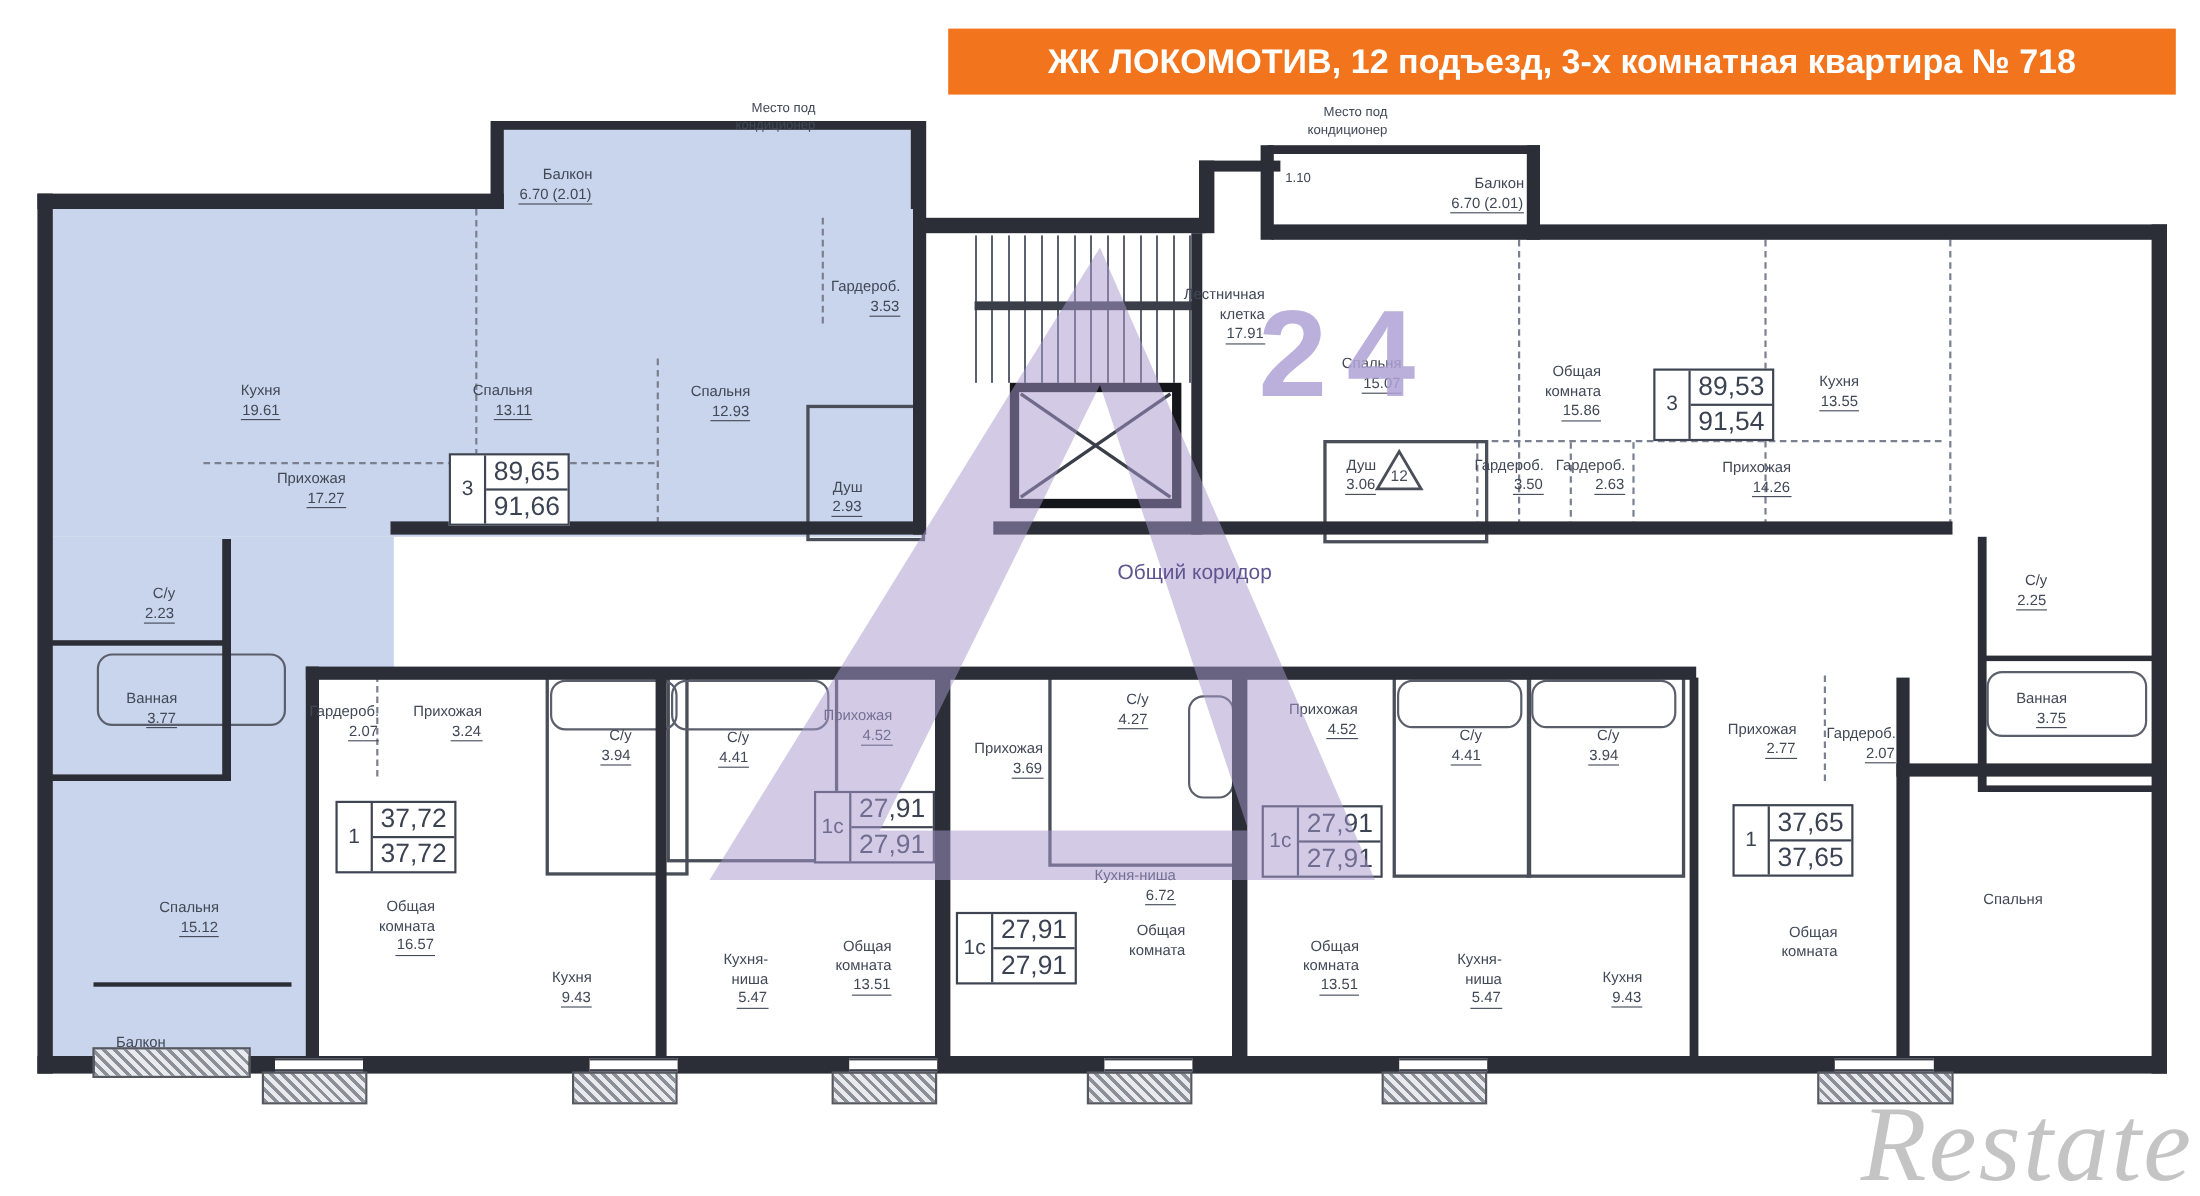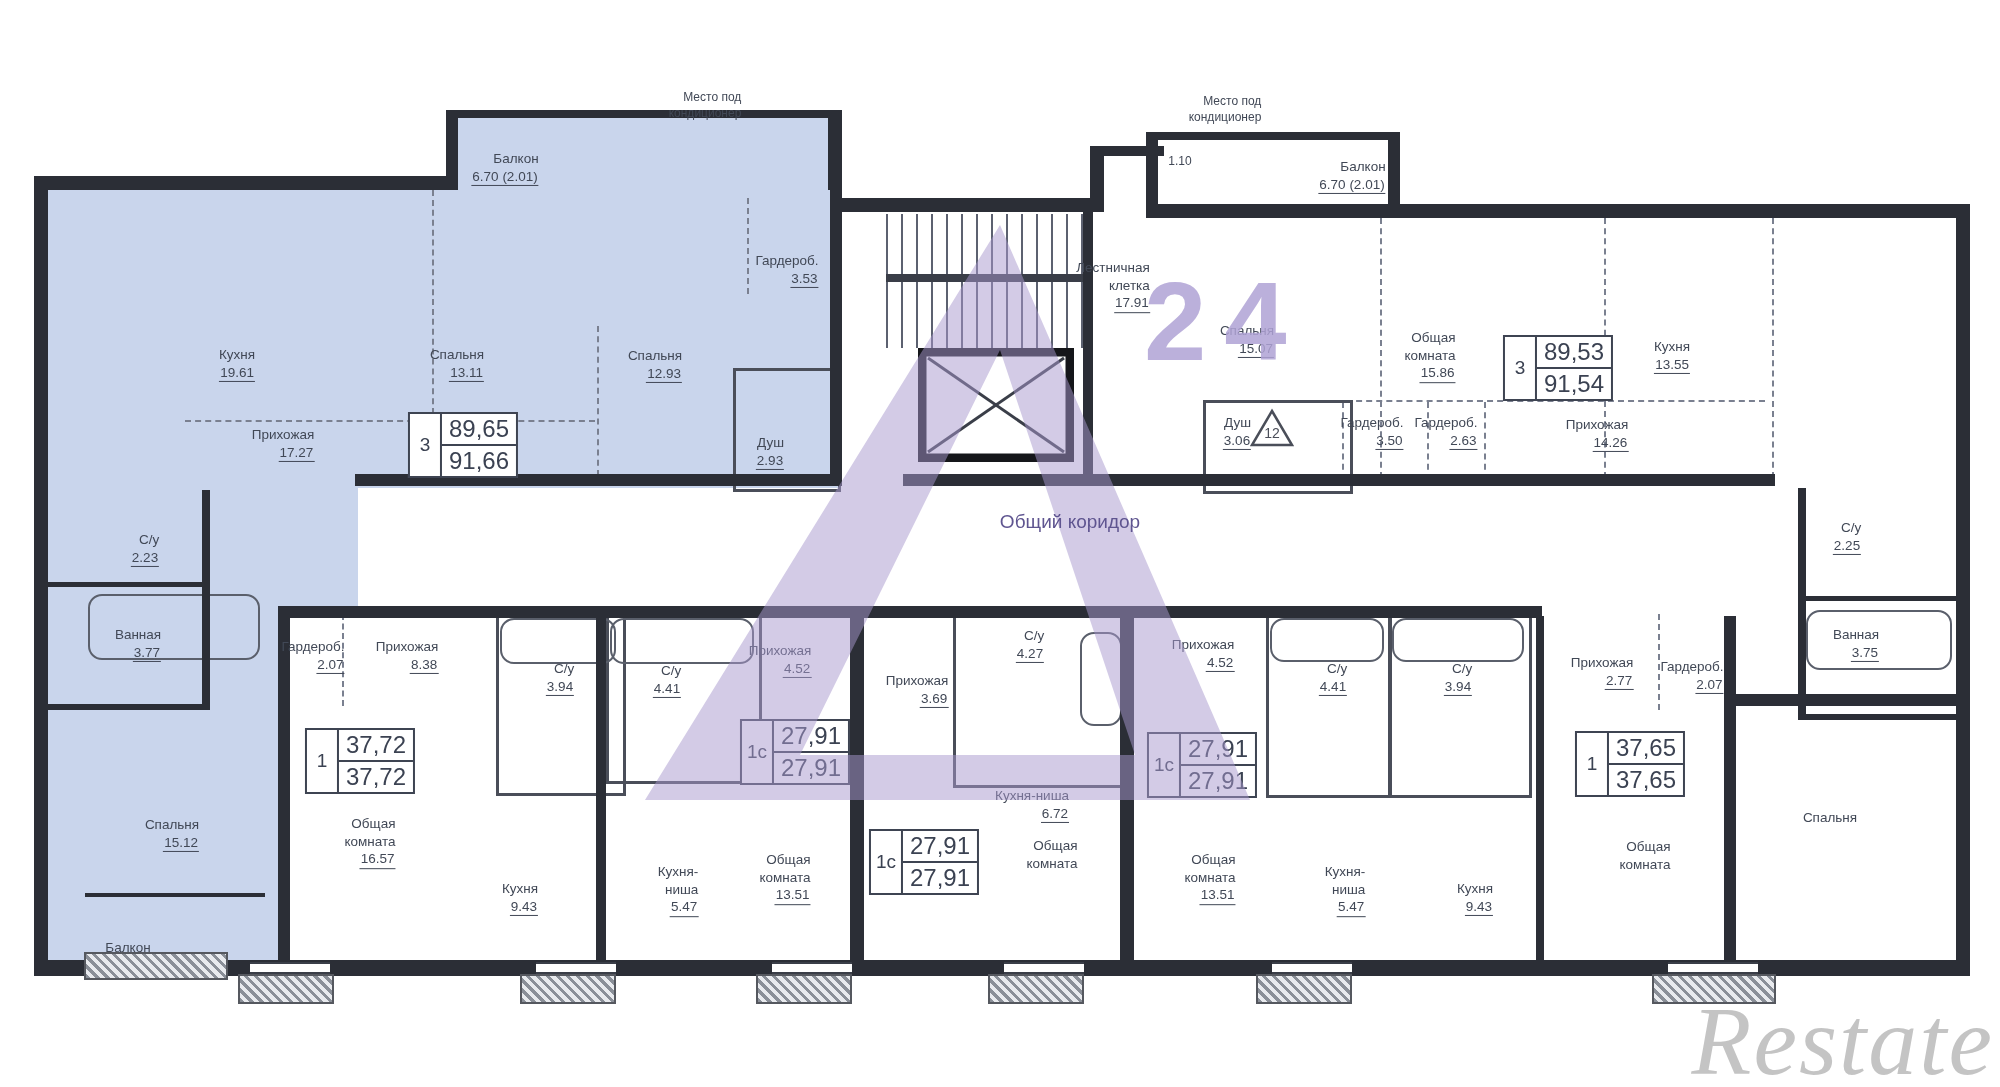--- a/index.html
+++ b/index.html
@@ -15,21 +15,21 @@
   .tub{position:absolute;border:2px solid #5a5f6b;border-radius:14px;z-index:9;}
   .pier{position:absolute;z-index:11;background:repeating-linear-gradient(45deg,#8a8f98 0 3px,#e8eaee 3px 7px);border:2px solid #55585f;}
   .win{position:absolute;height:8px;background:#fff;border-top:2px solid #3a3e48;border-bottom:2px solid #3a3e48;z-index:12;}
   .stairs{position:absolute;z-index:7;background:repeating-linear-gradient(90deg,#5c6170 0 2px,transparent 2px 15px);}
   .landing{position:absolute;background:#3a3e48;z-index:8;}
   
   .lbl{position:absolute;transform:translate(-50%,-50%);z-index:20;color:#414856;
        font-size:13.5px;line-height:1.3;text-align:right;white-space:pre-line;}
   .lbl .a{display:inline-block;border-bottom:1px solid currentColor;padding:0 1px;}
   .lbl.tiny{font-size:12px;}
-  .lbl.corridor{color:#5f5590;font-size:19px;white-space:nowrap;z-index:31;}
+  .lbl.corridor{color:#5f5590;font-size:19px;white-space:nowrap;z-index:31;margin-left:16px;}
   .lbl.stair{font-size:13.5px;}
   
   .spec{position:absolute;transform:translate(-50%,-50%);display:flex;background:#fff;
         border:2px solid #3e4452;color:#3b4252;z-index:21;}
   .spec .rc{flex:0 0 30px;display:flex;align-items:center;justify-content:center;font-size:19px;}
   .spec .ar{display:flex;flex-direction:column;border-left:2px solid #3e4452;}
   .spec .ar div{flex:1;display:flex;align-items:center;justify-content:center;
                 font-size:24px;padding:1px 7px;}
   .spec .ar div:first-child{border-bottom:2px solid #3e4452;}
   
@@ -142,20 +142,23 @@
   <div class="pier" style="left:1256px;top:974px;width:92px;height:26px;"></div>
   <div class="pier" style="left:1652px;top:974px;width:120px;height:26px;"></div>
   <div class="pier" style="left:84px;top:952px;width:140px;height:24px;"></div>
 
   <svg id="logo-a" viewBox="0 0 660 600">
     <path d="M380,10 L630,585 L25,585 Z M380,135 L515,540 L180,540 Z" fill="rgba(167,152,206,0.5)" fill-rule="evenodd"></path>
   </svg>
   <div id="logo-24">24</div>
   <div id="brand">Restate</div>
 
+  <div id="banner">
+    <span>ЖК ЛОКОМОТИВ, 12 подъезд, 3-х комнатная квартира № 718</span>
+  </div>
 
   <div id="labels-layer">
       <div class="lbl" style="left: 505px; top: 168px;"><span>Балкон</span><br><span class="a">6.70 (2.01)</span></div>
       <div class="lbl tiny" style="left: 705px; top: 106px;"><span>Место под
 кондиционер</span></div>
       <div class="lbl" style="left: 787px; top: 270px;"><span>Гардероб.</span><br><span class="a">3.53</span></div>
       <div class="lbl" style="left: 237px; top: 364px;"><span>Кухня</span><br><span class="a">19.61</span></div>
       <div class="lbl" style="left: 457px; top: 364px;"><span>Спальня</span><br><span class="a">13.11</span></div>
       <div class="lbl" style="left: 655px; top: 365px;"><span>Спальня</span><br><span class="a">12.93</span></div>
       <div class="lbl" style="left: 283px; top: 444px;"><span>Прихожая</span><br><span class="a">17.27</span></div>
@@ -175,21 +178,21 @@
 комната</span><br><span class="a">15.86</span></div>
       <div class="lbl" style="left: 1672px; top: 356px;"><span>Кухня</span><br><span class="a">13.55</span></div>
       <div class="lbl" style="left: 1237px; top: 432px;"><span>Душ</span><br><span class="a">3.06</span></div>
       <div class="lbl" style="left: 1372px; top: 432px;"><span>Гардероб.</span><br><span class="a">3.50</span></div>
       <div class="lbl" style="left: 1446px; top: 432px;"><span>Гардероб.</span><br><span class="a">2.63</span></div>
       <div class="lbl" style="left: 1597px; top: 434px;"><span>Прихожая</span><br><span class="a">14.26</span></div>
       <div class="lbl" style="left: 1847px; top: 537px;"><span>С/у</span><br><span class="a">2.25</span></div>
       <div class="lbl" style="left: 1856px; top: 644px;"><span>Ванная</span><br><span class="a">3.75</span></div>
       <div class="lbl corridor" style="left: 1070px; top: 522px;"><span>Общий коридор</span></div>
       <div class="lbl" style="left: 313px; top: 656px;"><span>Гардероб.</span><br><span class="a">2.07</span></div>
-      <div class="lbl" style="left: 407px; top: 656px;"><span>Прихожая</span><br><span class="a">8.38</span></div>
+      <div class="lbl" style="left: 407px; top: 656px;"><span>Прихожая</span><br><span class="a">3.24</span></div>
       <div class="lbl" style="left: 560px; top: 678px;"><span>С/у</span><br><span class="a">3.94</span></div>
       <div class="lbl" style="left: 370px; top: 842px;"><span>Общая
 комната</span><br><span class="a">16.57</span></div>
       <div class="lbl" style="left: 520px; top: 898px;"><span>Кухня</span><br><span class="a">9.43</span></div>
       <div class="lbl" style="left: 667px; top: 680px;"><span>С/у</span><br><span class="a">4.41</span></div>
       <div class="lbl" style="left: 780px; top: 660px;"><span>Прихожая</span><br><span class="a">4.52</span></div>
       <div class="lbl" style="left: 678px; top: 890px;"><span>Кухня-
 ниша</span><br><span class="a">5.47</span></div>
       <div class="lbl" style="left: 785px; top: 878px;"><span>Общая
 комната</span><br><span class="a">13.51</span></div>

